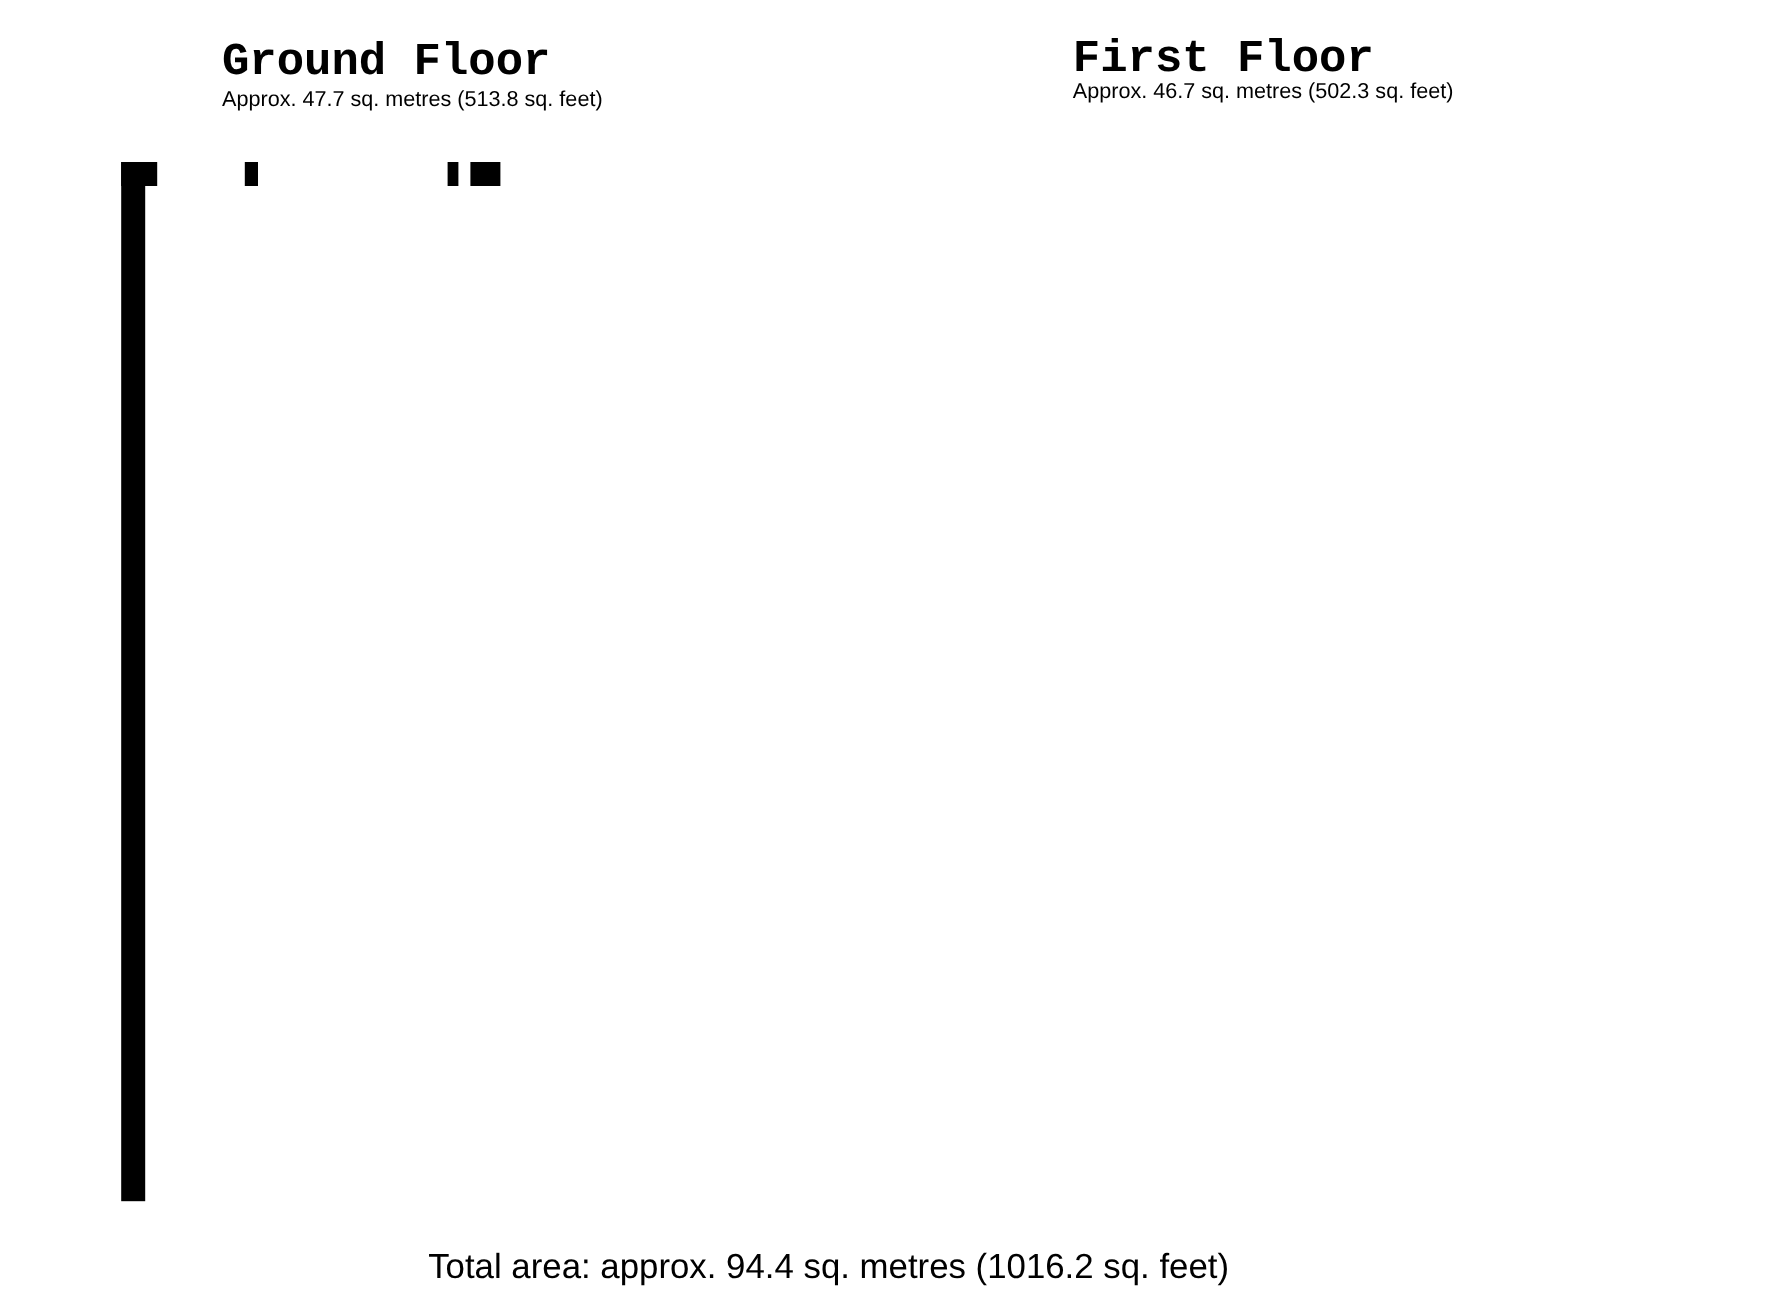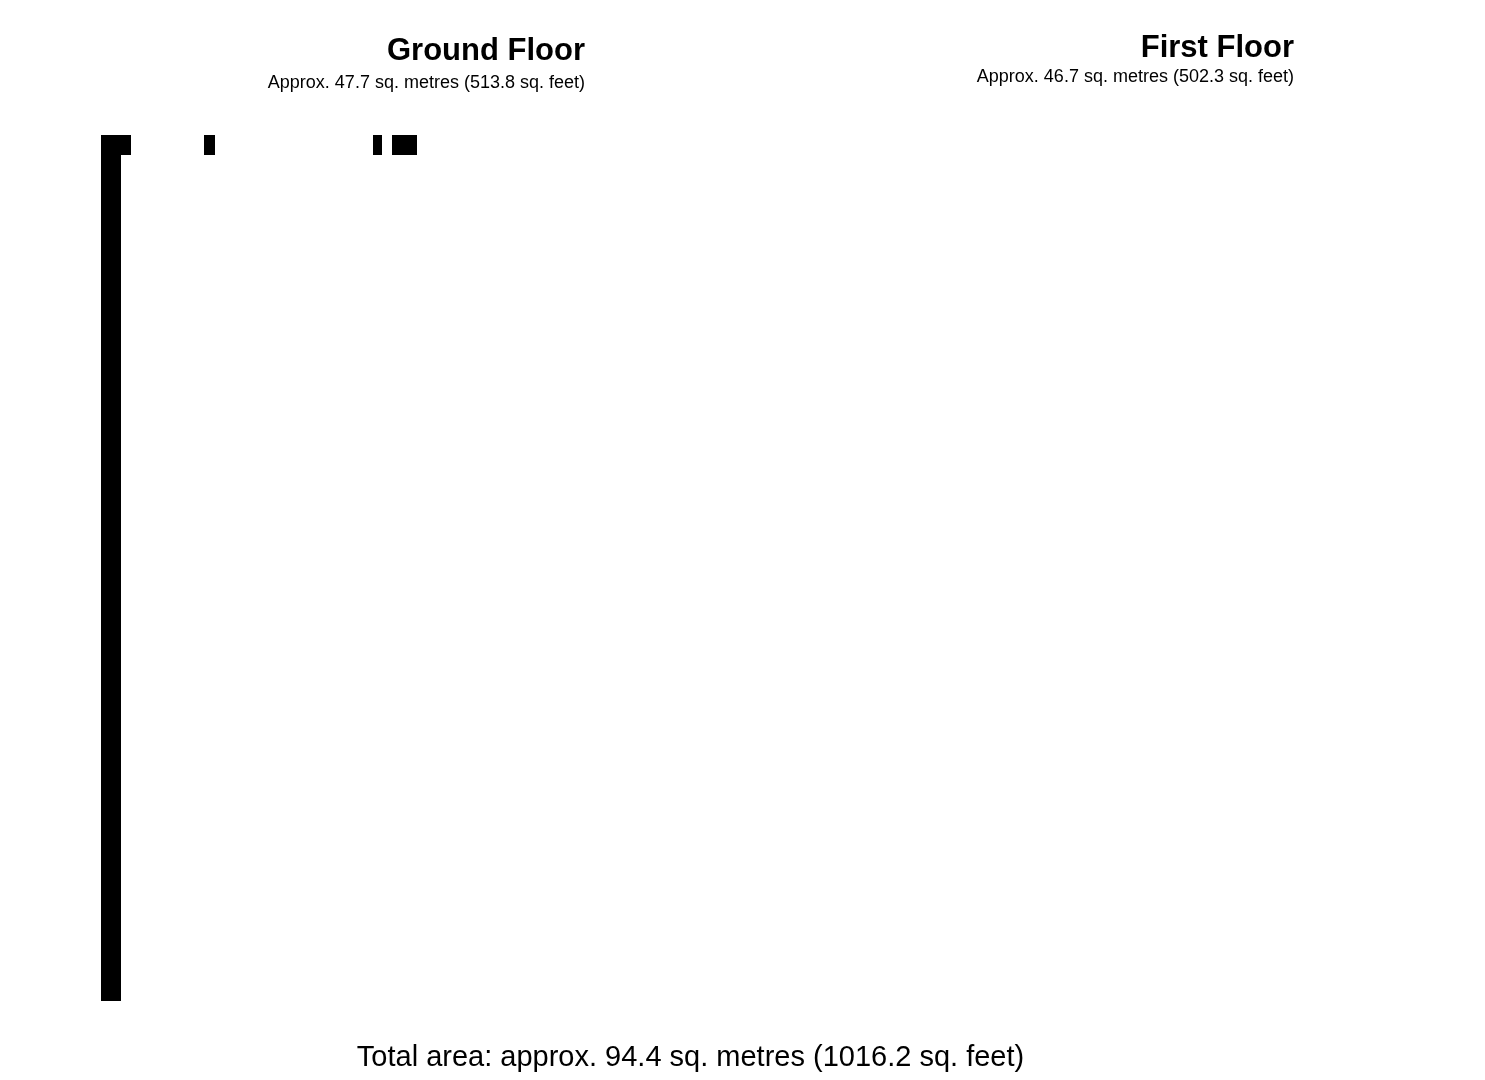--- a/index.html
+++ b/index.html
@@ -1,18 +1,18 @@
 <!DOCTYPE html>
 <html><head>
 <meta charset="utf-8">
 <style>
   html, body { margin:0; padding:0; background:#ffffff; }
   body { width:1485px; height:1080px; position:relative; overflow:hidden; font-family:"Liberation Sans", sans-serif; color:#000; }
-  .title { position:absolute; text-align:right; font-weight:bold; font-size:31px; line-height:1; }
-  .subtitle { position:absolute; text-align:right; font-size:18px; line-height:1; }
+  .title { position:absolute; text-align:left; font-weight:bold; font-size:38px; line-height:1;font-family:Liberation Mono, monospace; }
+  .subtitle { position:absolute; text-align:left; font-size:18px; line-height:1; }
   .total { position:absolute; left:0; width:1381px; top:1042px; text-align:center; font-size:29px; line-height:1; }
   svg { position:absolute; left:0; top:0; }
   .wall { fill:#000; }
 </style>
 </head>
 <body>
 
 <div class="title" style="left:185px;width:400px;top:34px;">Ground Floor</div>
 <div class="subtitle" style="left:185px;width:400px;top:73px;">Approx. 47.7 sq. metres (513.8 sq. feet)</div>
 <div class="title" style="left:894px;width:400px;top:31px;">First Floor</div>

